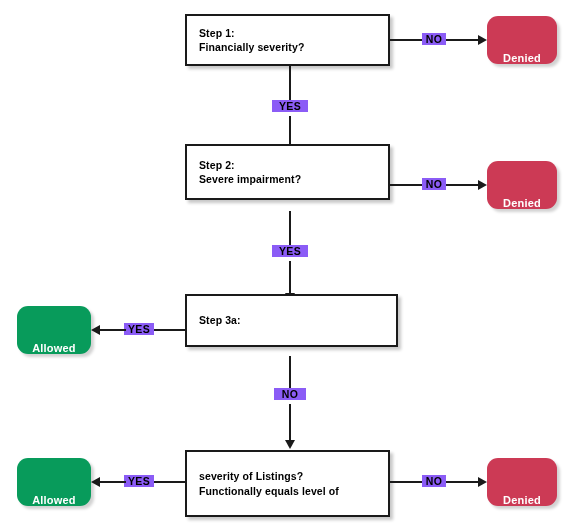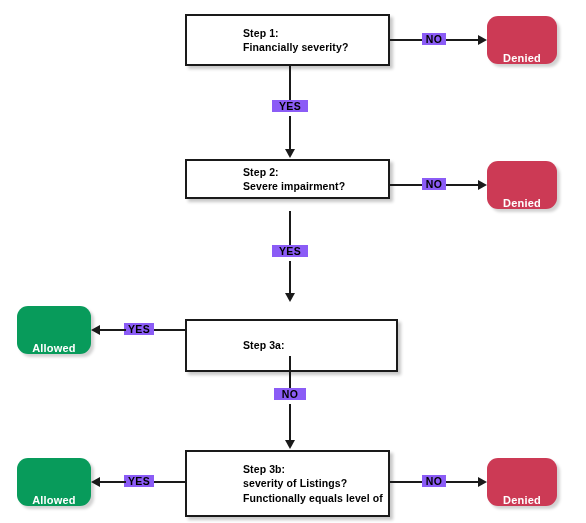--- a/index.html
+++ b/index.html
@@ -30,21 +30,20 @@
     justify-content: center;
   }
   .decision .dline {
     font-size: 10.5px;
     font-weight: bold;
     color: #000000;
     line-height: 14.5px;
     padding-left: 12px;
     letter-spacing: 0.1px;
     white-space: nowrap;
-    margin-left: 44px;
   }
 
   
   .pill {
     position: absolute;
     box-sizing: border-box;
     border-radius: 11px;
     display: flex;
     align-items: flex-end;
     justify-content: center;
@@ -118,59 +117,58 @@
 
   <div class="pill" style="left:487px; top:16px; width:70px; height:48px; background:#cc3a55;">
     <span>Denied</span>
   </div>
 
   <div class="vline" style="left:289px; top:66px; width:2px; height:34px;"></div>
   <div class="edge-label" style="left:272px; top:100px; width:36px;">YES</div>
   <div class="vline" style="left:289px; top:116px; width:2px; height:34px;"></div>
   <div class="arrow-down" style="left:285px; top:149px;"></div>
 
-  <div class="decision" style="left:185px; top:159px; width:205px; height:40px;">
+  <div class="decision" style="left:185px; top:144px; width:205px; height:56px;">
     <div class="dline">Step 2:</div>
     <div class="dline">Severe impairment?</div>
   </div>
 
   <div class="hline" style="left:390px; top:184px; width:32px;"></div>
   <div class="edge-label" style="left:422px; top:178px; width:24px;">NO</div>
   <div class="hline" style="left:446px; top:184px; width:32px;"></div>
   <div class="arrow-right" style="left:478px; top:180px;"></div>
 
   <div class="pill" style="left:487px; top:161px; width:70px; height:48px; background:#cc3a55;">
     <span>Denied</span>
   </div>
 
   <div class="vline" style="left:289px; top:211px; width:2px; height:34px;"></div>
   <div class="edge-label" style="left:272px; top:245px; width:36px;">YES</div>
   <div class="vline" style="left:289px; top:261px; width:2px; height:33px;"></div>
   <div class="arrow-down" style="left:285px; top:293px;"></div>
 
-  <div class="decision" style="left:185px; top:319px; width:213px; height:53px;">
+  <div class="decision" style="left:185px; top:294px; width:213px; height:53px;">
     <div class="dline">Step 3a:</div>
   </div>
 
   <div class="hline" style="left:152px; top:329px; width:33px;"></div>
   <div class="edge-label" style="left:124px; top:323px; width:30px;">YES</div>
   <div class="hline" style="left:100px; top:329px; width:26px;"></div>
   <div class="arrow-left" style="left:91px; top:325px;"></div>
 
   <div class="pill" style="left:17px; top:306px; width:74px; height:48px; background:#089b5b;">
     <span>Allowed</span>
   </div>
 
   <div class="vline" style="left:289px; top:356px; width:2px; height:32px;"></div>
   <div class="edge-label" style="left:274px; top:388px; width:32px;">NO</div>
   <div class="vline" style="left:289px; top:404px; width:2px; height:37px;"></div>
   <div class="arrow-down" style="left:285px; top:440px;"></div>
 
   <div class="decision" style="left:185px; top:450px; width:205px; height:67px;">
-    <div class="dline">Step 3b:</div>
     <div class="dline">severity of Listings?</div>
     <div class="dline">Functionally equals level of</div>
   </div>
 
   <div class="hline" style="left:152px; top:481px; width:33px;"></div>
   <div class="edge-label" style="left:124px; top:475px; width:30px;">YES</div>
   <div class="hline" style="left:100px; top:481px; width:26px;"></div>
   <div class="arrow-left" style="left:91px; top:477px;"></div>
 
   <div class="pill" style="left:17px; top:458px; width:74px; height:48px; background:#089b5b;">

